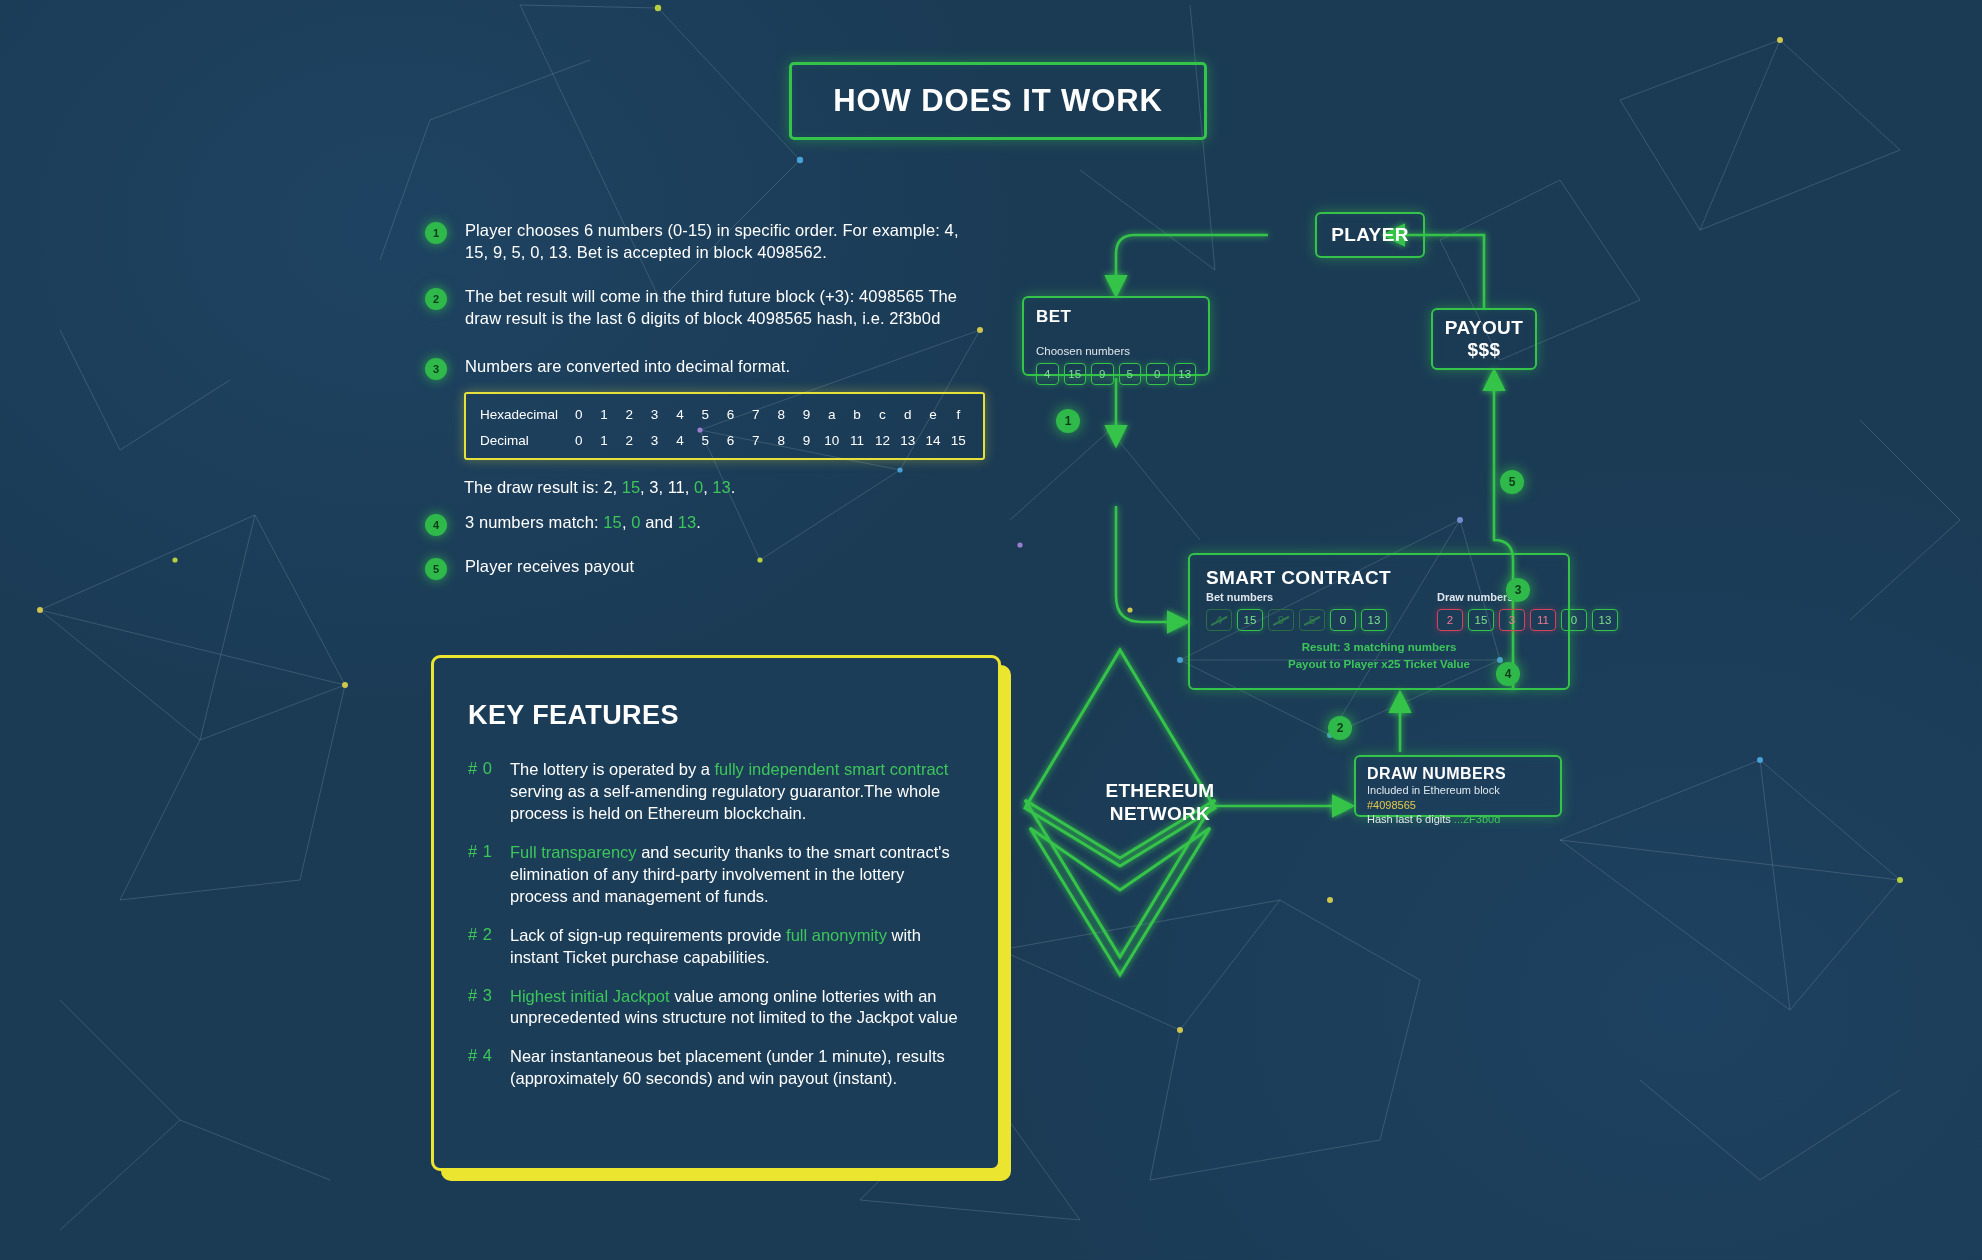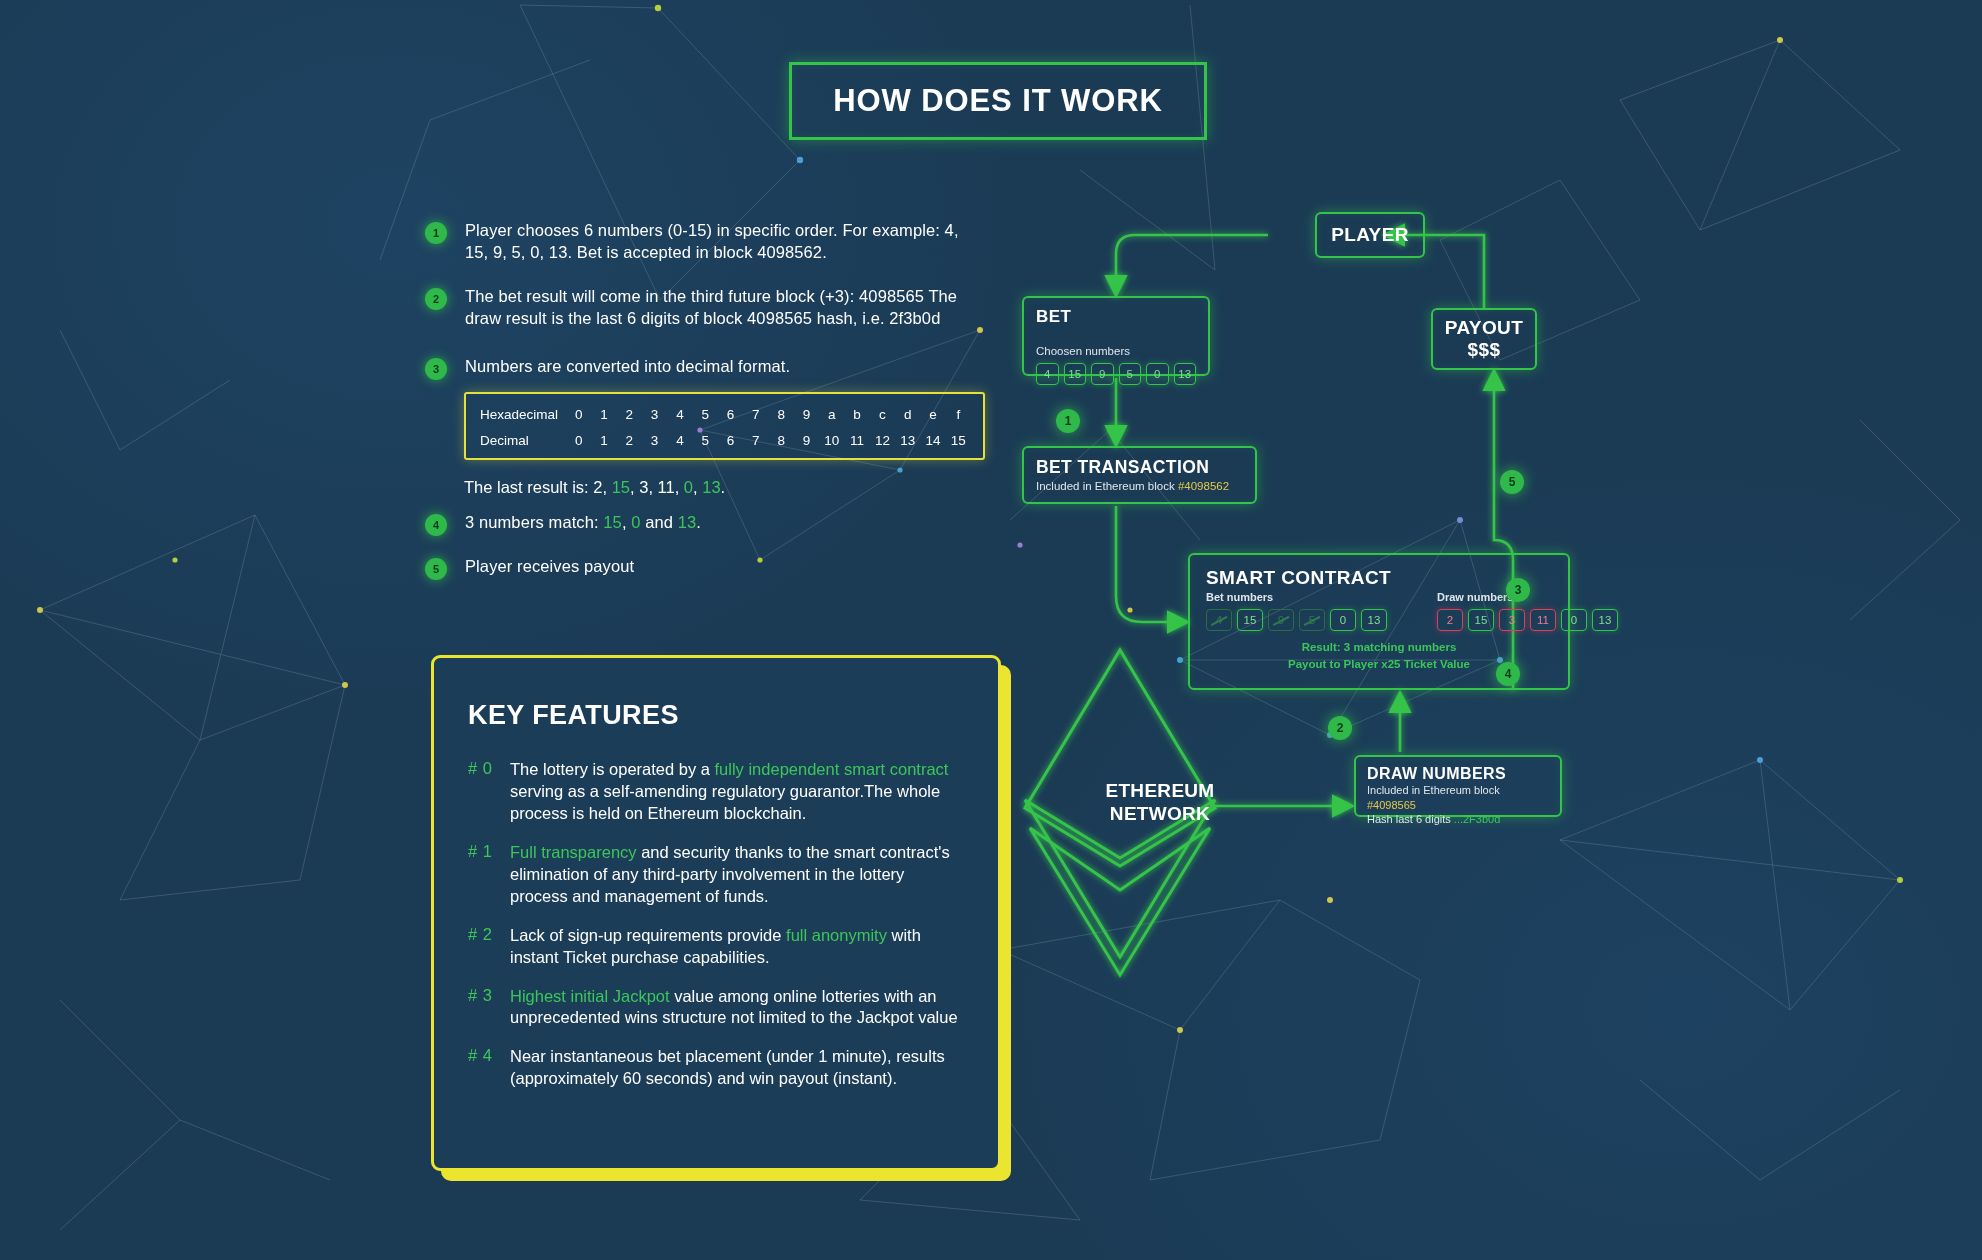--- a/index.html
+++ b/index.html
@@ -18,21 +18,21 @@
       #1b3b55;
     overflow: hidden;
   }
   #bg-net { position: absolute; inset: 0; width: 1982px; height: 1260px; }
 
   
   .title-box {
     position: absolute; left: 789px; top: 62px;
     width: 418px; height: 78px;
     border: 3px solid #35c44a;
-    border-radius: 0;
+    border-radius: 5px;
     display: flex; align-items: center; justify-content: center;
     box-shadow: 0 0 14px rgba(53,196,74,.45), inset 0 0 10px rgba(53,196,74,.12);
   }
   .title-box span {
     color: #ffffff; font-size: 31px; font-weight: bold; letter-spacing: .9px;
   }
 
   
   .steps { position: absolute; left: 425px; top: 220px; width: 560px; }
   .step-row { position: relative; margin-bottom: 21px; }
@@ -271,21 +271,21 @@
           <span>10</span>
           <span>11</span>
           <span>12</span>
           <span>13</span>
           <span>14</span>
           <span>15</span>
         </div>
     </div>
   </div>
 
-  <div class="draw-result" id="draw-result"><span>The last result is: </span><span>2</span><span>, </span><span class="hilite">15</span><span>, </span><span>3</span><span>, </span><span>11</span><span>, </span><span class="hilite">0</span><span>, </span><span class="hilite">13</span><span>.</span></div>
+  <div class="draw-result" id="draw-result"><span>The draw result is: </span><span>2</span><span>, </span><span class="hilite">15</span><span>, </span><span>3</span><span>, </span><span>11</span><span>, </span><span class="hilite">0</span><span>, </span><span class="hilite">13</span><span>.</span></div>
 
   <div class="steps" style="top:512px">
     <div class="step-row">
       <div class="badge">4</div>
       <div class="step-text" id="step4-text"><span>3 numbers match: </span><span class="hilite">15</span><span>, </span><span class="hilite">0</span><span> and </span><span class="hilite">13</span><span>.</span></div>
     </div>
     <div class="step-row" style="margin-top:22px">
       <div class="badge">5</div>
       <div class="step-text">Player receives payout</div>
     </div>
@@ -370,26 +370,20 @@
     <div class="numrow" id="bet-numbers">
         <div class="numcell">4</div>
         <div class="numcell">15</div>
         <div class="numcell">9</div>
         <div class="numcell">5</div>
         <div class="numcell">0</div>
         <div class="numcell">13</div>
       </div>
   </div>
 
-  <div class="node" id="node-bettx">
-    <div class="hdr">BET TRANSACTION</div>
-    <div class="sub">
-      <span>Included in Ethereum block </span><span class="gold">#4098562</span>
-    </div>
-  </div>
 
   <div class="node" id="node-sc">
     <div class="hdr">SMART CONTRACT</div>
     <div class="sc-cols">
       <div>
         <div class="sc-col-lbl">Bet numbers</div>
         <div class="numrow" id="sc-bet">
             <div class="numcell dim">4</div>
             <div class="numcell">15</div>
             <div class="numcell dim">9</div>

